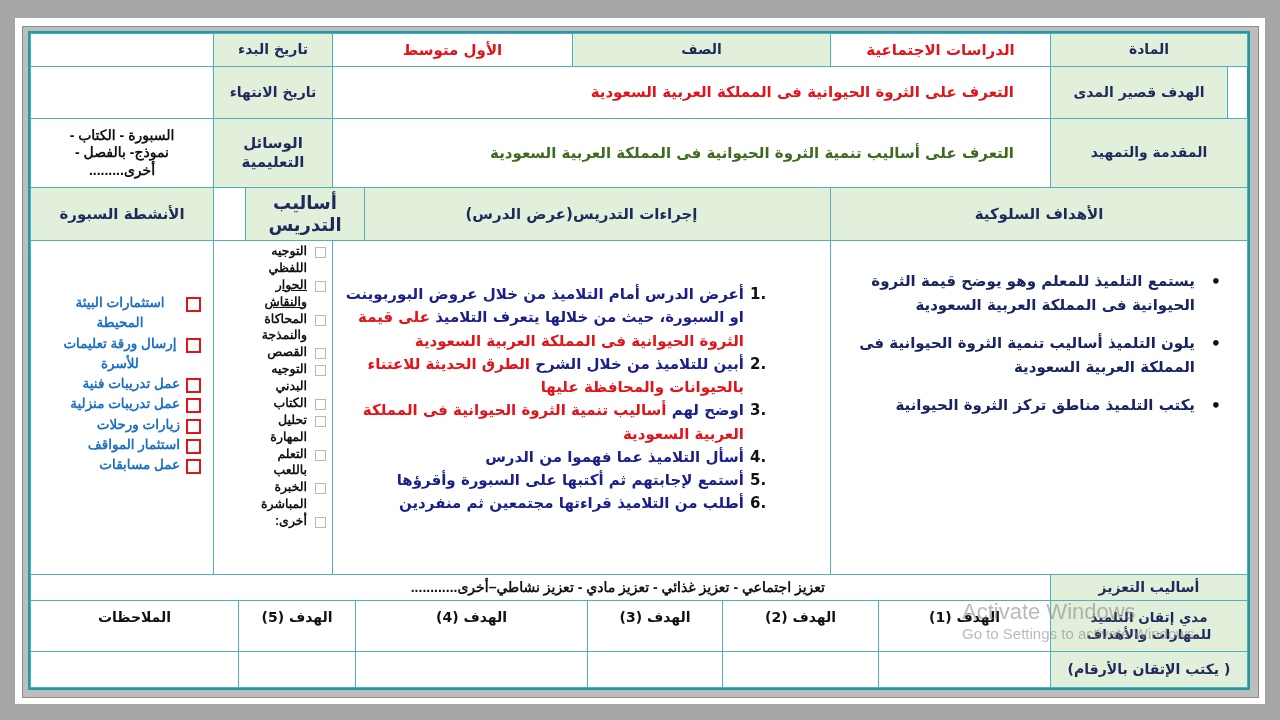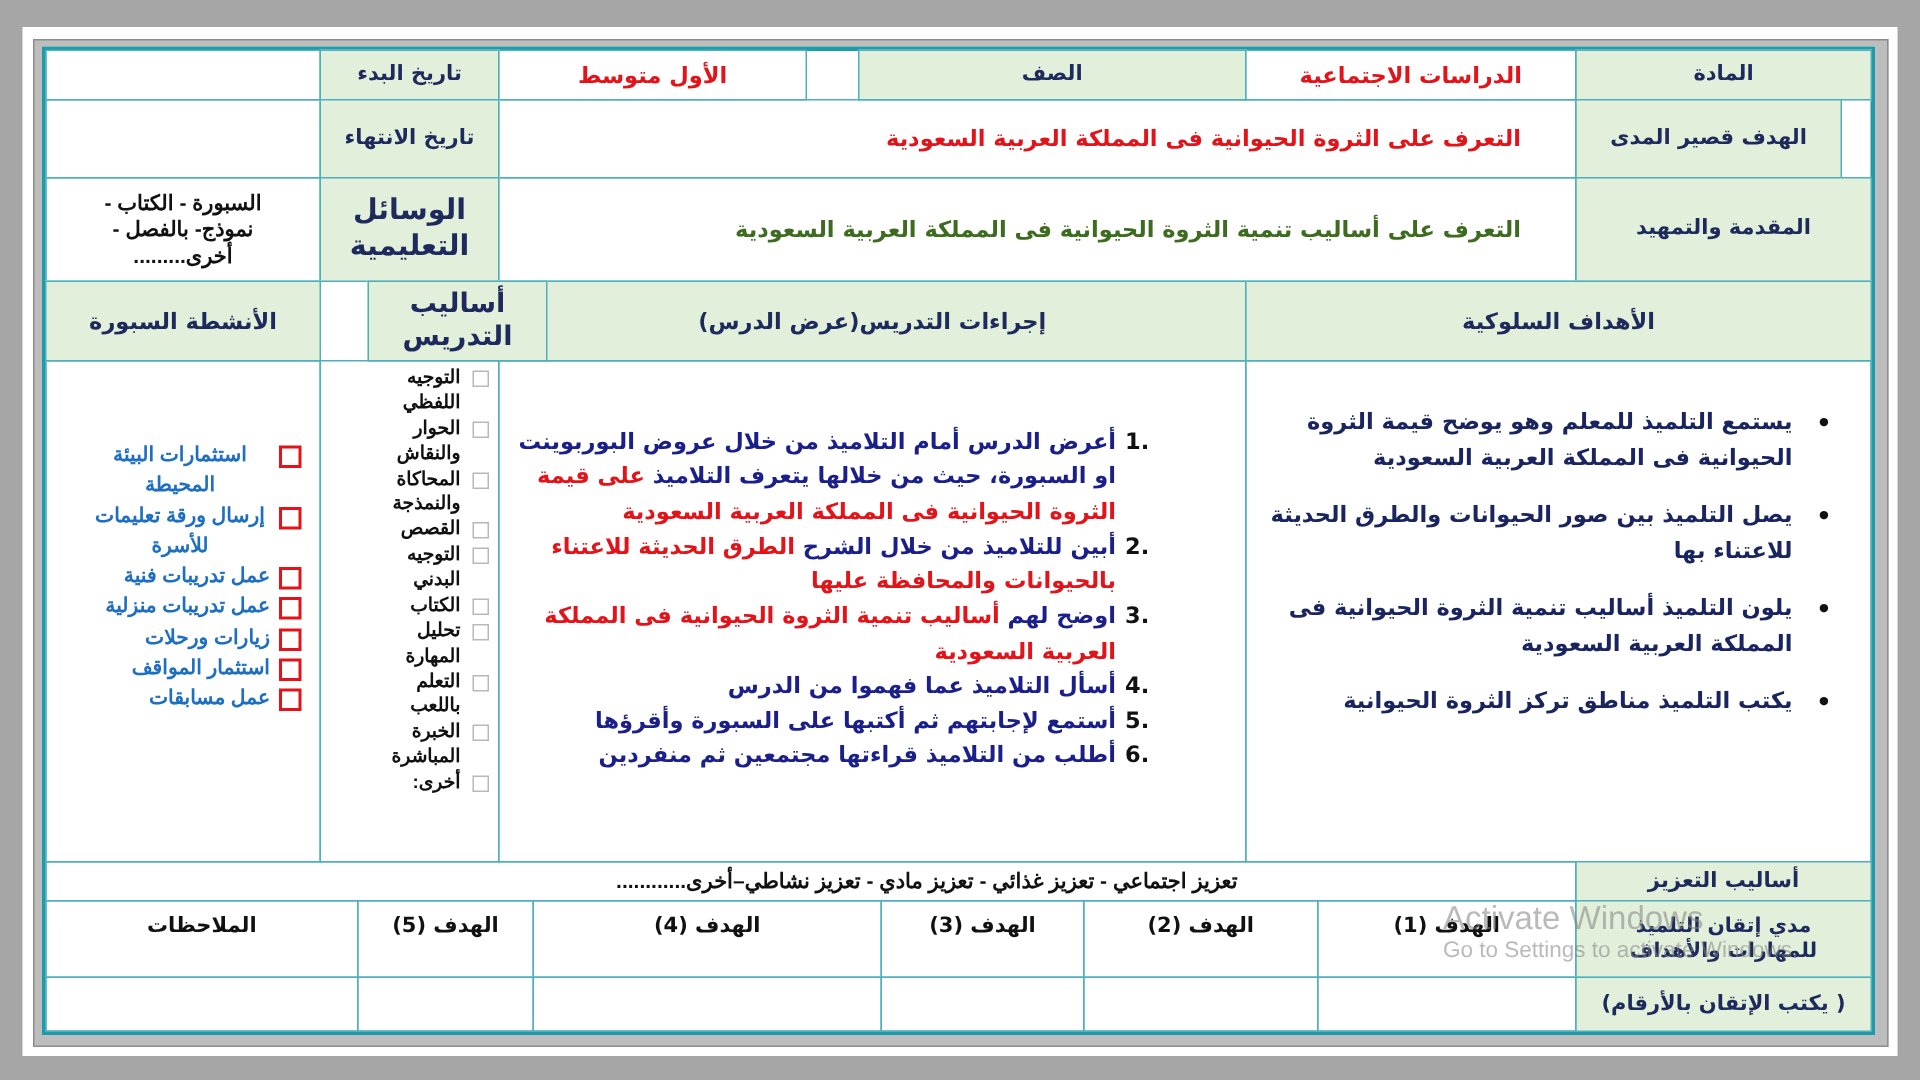--- a/index.html
+++ b/index.html
@@ -47,47 +47,46 @@
 </head>
 <body>
 
 <div class="frame-white"></div>
 <div class="frame-gray"></div>
 <div class="sheet"></div>
 
 <div class="cell lbl" style="left:1050px;top:33px;width:198px;height:34px;">المادة</div>
 <div class="cell red" style="left:830px;top:33px;width:221px;height:34px;">الدراسات الاجتماعية</div>
 <div class="cell lbl" style="left:572px;top:33px;width:259px;height:34px;">الصف</div>
-<div class="cell red" style="left:332px;top:33px;width:206px;height:34px;">الأول متوسط</div>
+<div class="cell red" style="left:332px;top:33px;width:241px;height:34px;">الأول متوسط</div>
 <div class="cell lbl" style="left:213px;top:33px;width:120px;height:34px;">تاريخ البدء</div>
 <div class="cell" style="left:30px;top:33px;width:184px;height:34px;"></div>
 
 <div class="cell lbl" style="left:1050px;top:66px;width:178px;height:53px;">الهدف قصير المدى</div>
 <div class="cell red" style="left:332px;top:66px;width:719px;height:53px;">
   <span style="width:100%;text-align:right;padding-right:36px;">التعرف على الثروة الحيوانية فى المملكة العربية السعودية</span>
 </div>
 <div class="cell lbl wrap" style="left:213px;top:66px;width:120px;height:53px;">تاريخ الانتهاء</div>
 <div class="cell" style="left:30px;top:66px;width:184px;height:53px;"></div>
 
 <div class="cell lbl" style="left:1050px;top:118px;width:198px;height:70px;">المقدمة والتمهيد</div>
 <div class="cell green" style="left:332px;top:118px;width:719px;height:70px;">
   <span style="width:100%;text-align:right;padding-right:36px;">التعرف على أساليب تنمية الثروة الحيوانية فى المملكة العربية السعودية</span>
 </div>
-<div class="cell lbl wrap" style="left:213px;top:118px;width:120px;height:70px;font-size:19px;">الوسائل التعليمية</div>
+<div class="cell lbl wrap" style="left:213px;top:118px;width:120px;height:70px;font-size:15px;">الوسائل التعليمية</div>
 <div class="cell black wrap" style="left:30px;top:118px;width:184px;height:70px;font-family:'Liberation Sans',sans-serif;font-size:14px;padding:0 20px;">السبورة - الكتاب - نموذج- بالفصل - أخرى.........</div>
 
 <div class="cell lbl" style="left:830px;top:187px;width:418px;height:54px;font-size:15px;">الأهداف السلوكية</div>
 <div class="cell lbl" style="left:332px;top:187px;width:499px;height:54px;font-size:15px;">إجراءات التدريس(عرض الدرس)</div>
 <div class="cell lbl wrap" style="left:213px;top:187px;width:120px;height:54px;font-size:18px;margin-left:32px;">أساليب التدريس</div>
 <div class="cell lbl" style="left:30px;top:187px;width:184px;height:54px;font-size:15px;">الأنشطة السبورة</div>
 
 <div class="cell" style="left:830px;top:240px;width:418px;height:335px;align-items:flex-start;justify-content:flex-end;padding:28px 20px 0 16px;">
   <ul class="bullets" id="goals-list">
       <li>يستمع التلميذ للمعلم وهو يوضح قيمة الثروة الحيوانية فى المملكة العربية السعودية</li>
-      <li>يصل التلميذ بين صور الحيوانات والطرق الحديثة للاعتناء بها</li>
       <li>يلون التلميذ أساليب تنمية الثروة  الحيوانية فى المملكة العربية السعودية</li>
       <li>يكتب التلميذ مناطق تركز الثروة الحيوانية</li>
     </ul>
 </div>
 <div class="cell" style="left:332px;top:240px;width:499px;height:335px;align-items:flex-start;padding:42px 50px 0 10px;">
   <ol class="steps" id="steps-list">
       <li><span class="num">1.</span><span>أعرض الدرس أمام التلاميذ من خلال عروض البوربوينت او السبورة، حيث من خلالها يتعرف التلاميذ </span><span class="hl">على قيمة الثروة الحيوانية فى المملكة العربية السعودية</span></li>
       <li><span class="num">2.</span><span>أبين للتلاميذ من خلال الشرح </span><span class="hl">الطرق الحديثة للاعتناء بالحيوانات والمحافظة عليها</span></li>
       <li><span class="num">3.</span><span>اوضح لهم </span><span class="hl">أساليب تنمية الثروة الحيوانية فى المملكة العربية السعودية</span></li>
       <li><span class="num">4.</span><span>أسأل التلاميذ عما فهموا من الدرس</span></li>
@@ -96,21 +95,21 @@
     </ol>
 </div>
 <div class="cell" style="left:213px;top:240px;width:120px;height:335px;align-items:flex-start;padding-top:2px;">
   <div class="chk-list" id="methods-list">
       <div class="chk-item" style="justify-content: flex-start; padding-right: 2px;">
         <span class="chk-box"></span>
         <span style="max-width: 62px;">التوجيه اللفظي</span>
       </div>
       <div class="chk-item" style="justify-content: flex-start; padding-right: 2px;">
         <span class="chk-box"></span>
-        <span style="max-width: 62px;">الحوار والنقاش</span>
+        <span style="max-width: 62px; text-decoration: underline;">الحوار والنقاش</span>
       </div>
       <div class="chk-item" style="justify-content: flex-start; padding-right: 2px;">
         <span class="chk-box"></span>
         <span style="max-width: 62px;">المحاكاة والنمذجة</span>
       </div>
       <div class="chk-item" style="justify-content: flex-start; padding-right: 2px;">
         <span class="chk-box"></span>
         <span style="max-width: 62px;">القصص</span>
       </div>
       <div class="chk-item" style="justify-content: flex-start; padding-right: 2px;">

